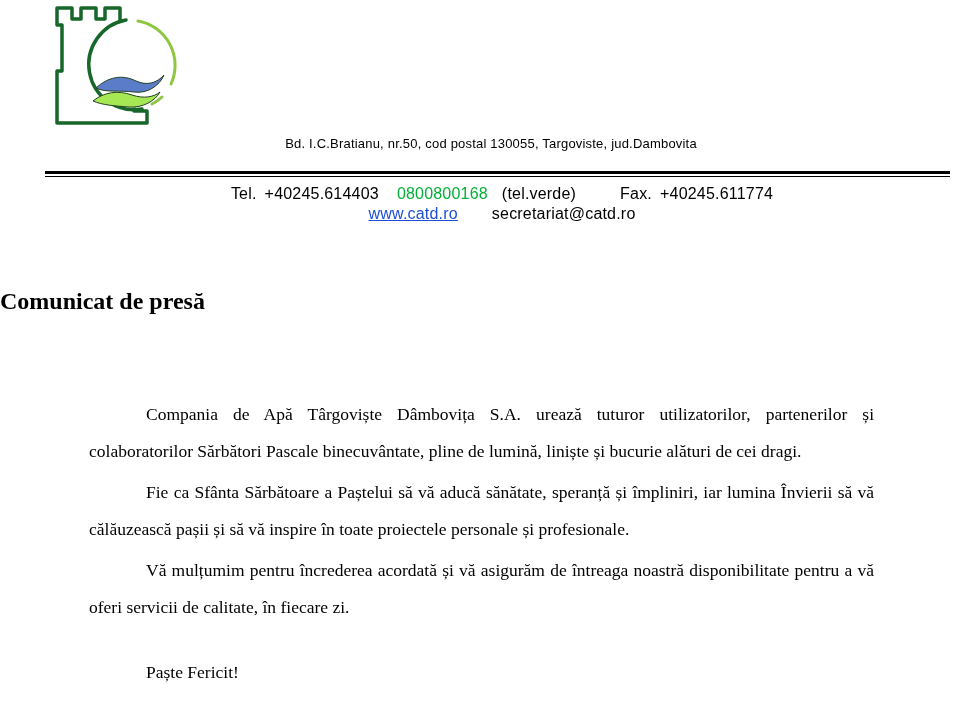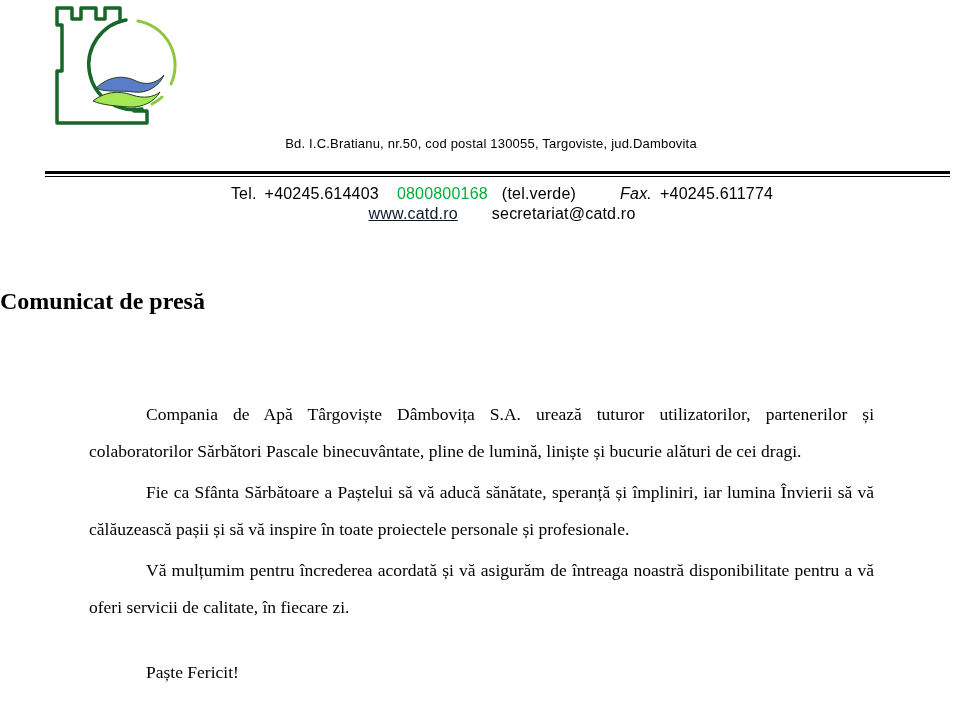--- a/index.html
+++ b/index.html
@@ -24,21 +24,21 @@
   .contact-line{
     position:absolute;left:0;width:100%;
     display:flex;justify-content:center;align-items:baseline;
     font-size:16px;letter-spacing:.2px;padding-left:22px;box-sizing:border-box;
   }
   .contact-line.row1{top:185px;}
   .contact-line.row2{top:205px;}
   .gap-sm{margin-left:8px;}
   .gap-md{margin-left:18px;}
   .gap-xs{margin-left:14px;text-align:center;}
-  .gap-lg{margin-left:44px;font-style:italic;}
+  .gap-lg{margin-left:44px;}
   .gap-web{margin-left:34px;}
   .link{text-decoration:underline;cursor:pointer;}
   .doc-date{
     position:absolute;top:261px;left:0;width:100%;box-sizing:border-box;
     padding-right:113px;text-align:right;
     font-family:"Liberation Serif", serif;font-style:italic;font-size:19px;
   }
   .doc-title{
     position:absolute;top:288px;left:0;width:100%;text-align:left;
     font-family:"Liberation Serif", serif;font-weight:bold;font-size:24px;
@@ -73,21 +73,21 @@
   <div class="contact-line row1">
     <span>Tel.</span>
     <span class="gap-sm">+40245.614403</span>
     <span class="gap-md" style="color: rgb(0, 176, 54);">0800800168</span>
     <span class="gap-xs">(tel.verde)</span>
     <span class="gap-lg">Fax.</span>
     <span class="gap-sm">+40245.611774</span>
   </div>
 
   <div class="contact-line row2">
-    <span class="link" style="color: #0f172a;">www.catd.ro</span>
+    <span class="link" style="color: #1d4ed8;">www.catd.ro</span>
     <span class="gap-web">secretariat@catd.ro</span>
   </div>
 
 
   <div class="doc-title">Comunicat de presă</div>
 
   <div class="doc-body">
     <p>Compania de Apă Târgoviște Dâmbovița S.A. urează tuturor utilizatorilor, partenerilor și colaboratorilor Sărbători Pascale binecuvântate, pline de lumină, liniște și bucurie alături de cei dragi.</p>
     <p>Fie ca Sfânta Sărbătoare a Paștelui să vă aducă sănătate, speranță și împliniri, iar lumina Învierii să vă călăuzească pașii și să vă inspire în toate proiectele personale și profesionale.</p>
     <p>Vă mulțumim pentru încrederea acordată și vă asigurăm de întreaga noastră disponibilitate pentru a vă oferi servicii de calitate, în fiecare zi.</p>

